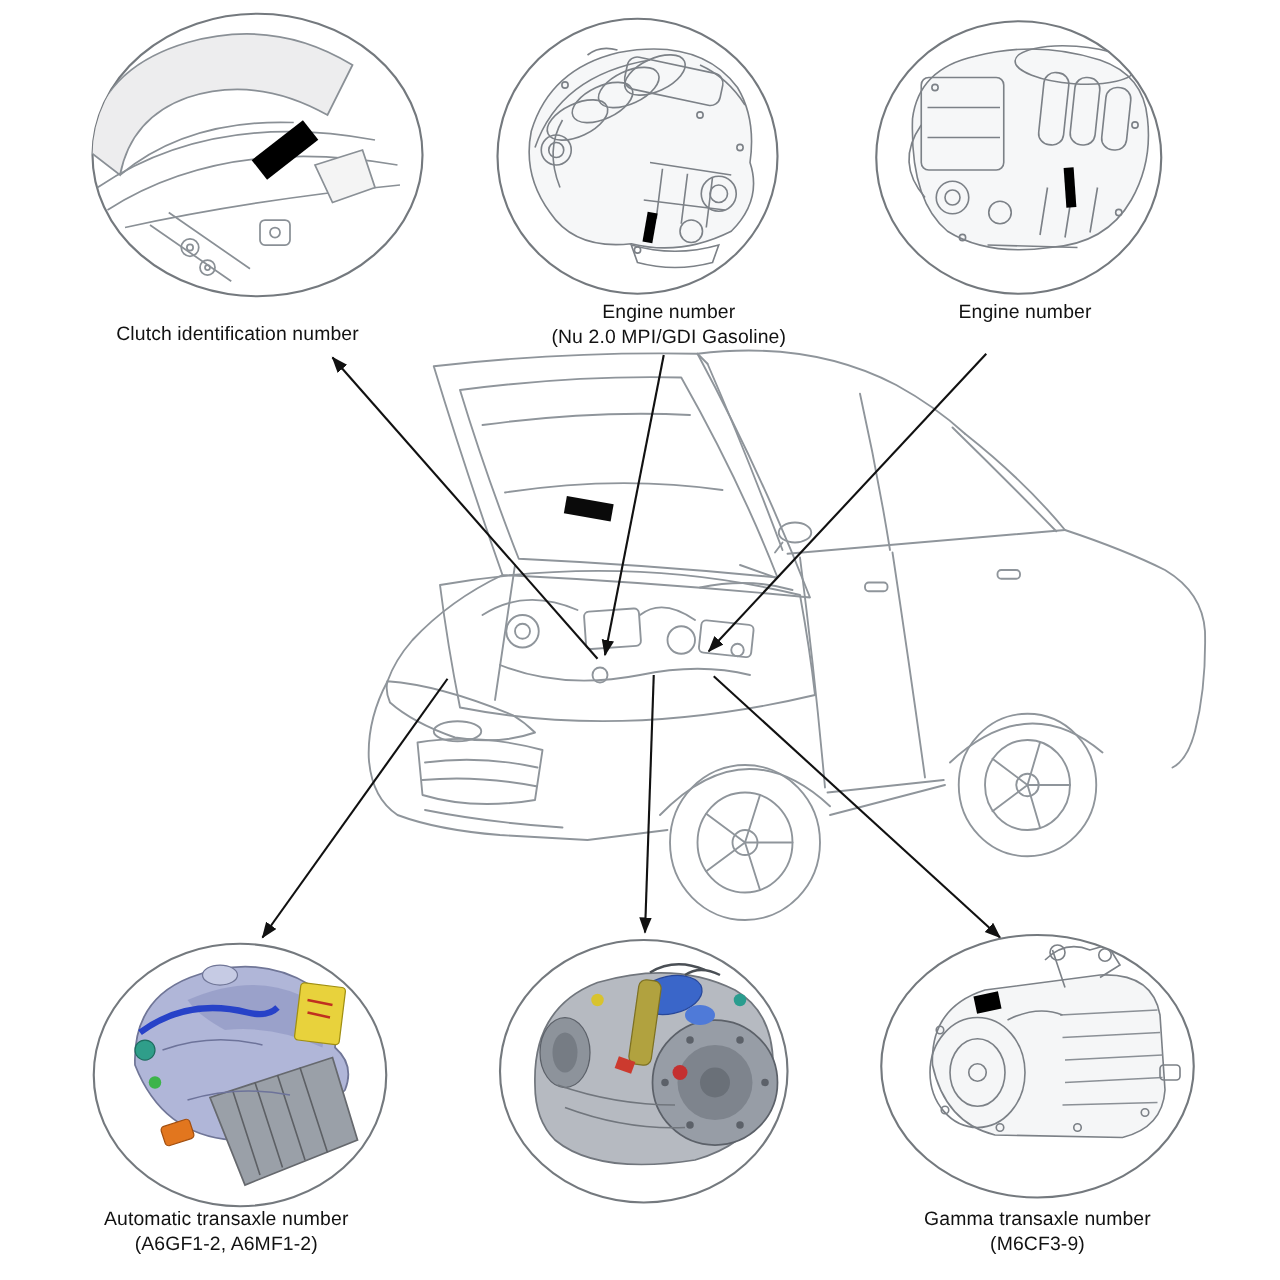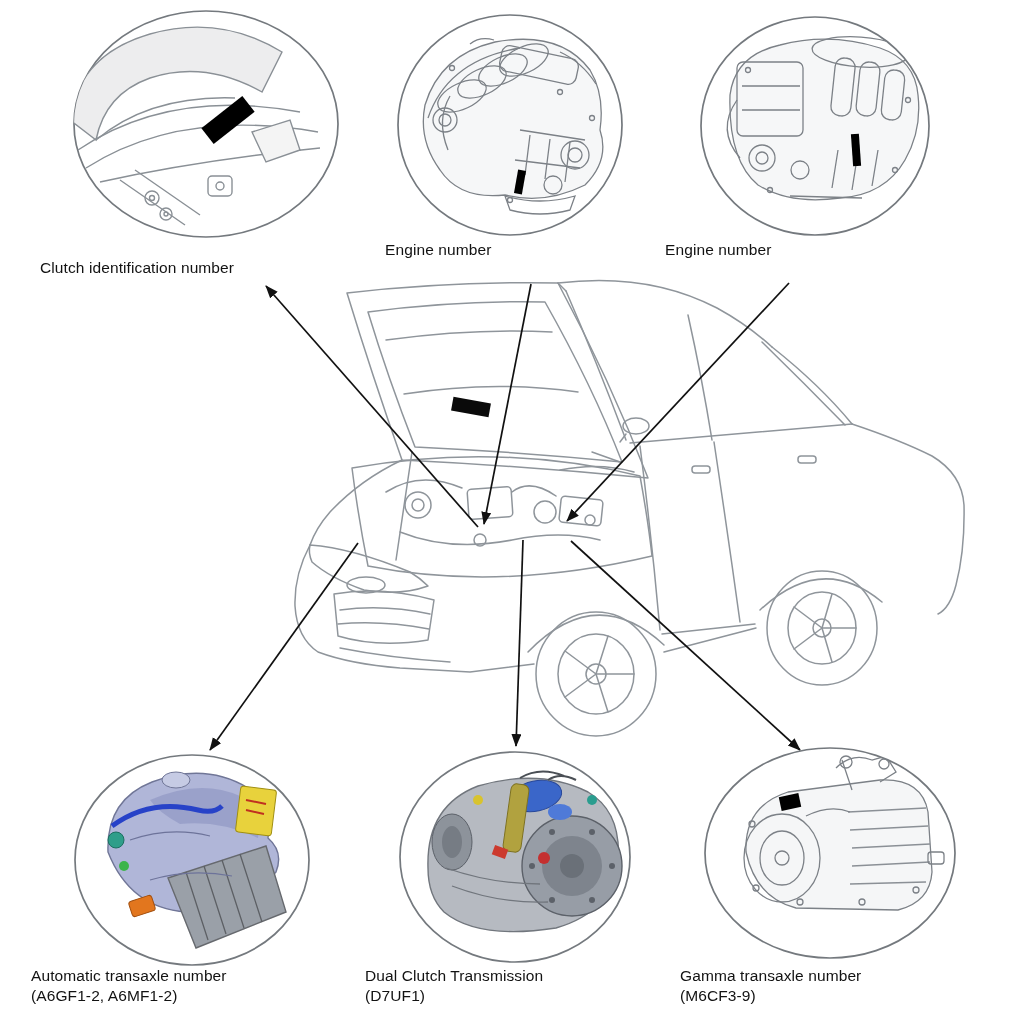--- a/index.html
+++ b/index.html
@@ -1,19 +1,19 @@
 <!DOCTYPE html>
 <html><head>
 <meta charset="utf-8">
 <style>
   html,body{margin:0;padding:0;background:#fff;}
   #stage{position:relative;width:1024px;height:1024px;background:#fff;overflow:hidden;
          font-family:"Liberation Sans",sans-serif;}
   #canvas{position:absolute;left:0;top:0;}
-  .label{position:absolute;text-align:left;color:#121212;
+  .label{position:absolute;text-align:center;color:#121212;
          font-size:15.5px;line-height:20px;letter-spacing:.1px;}
   .label span{display:block;}
 </style>
 </head>
 <body>
 
 <div id="stage">
 
   <svg id="canvas" width="1024" height="1024" viewBox="0 0 1024 1024">
     <defs>
@@ -257,34 +257,31 @@
       </g>
     </g>
   </svg>
 
   <div class="label" style="left:40px;top:258px;width:300px">
     <span>Clutch identification number</span>
   </div>
 
   <div class="label" style="left:385px;top:240px;width:300px">
     <span>Engine number</span>
+    <span>(Nu 2.0 MPI/GDI Gasoline)</span>
   </div>
 
   <div class="label" style="left:665px;top:240px;width:310px">
     <span>Engine number</span>
   </div>
 
   <div class="label" style="left:31px;top:966px;width:300px">
     <span>Automatic transaxle number</span>
     <span>(A6GF1-2, A6MF1-2)</span>
   </div>
 
-  <div class="label" style="left:365px;top:966px;width:300px">
-    <span>Dual Clutch Transmission</span>
-    <span>(D7UF1)</span>
-  </div>
 
   <div class="label" style="left:680px;top:966px;width:300px">
     <span>Gamma transaxle number</span>
     <span>(M6CF3-9)</span>
   </div>
 
 </div>
 
 </body></html>

